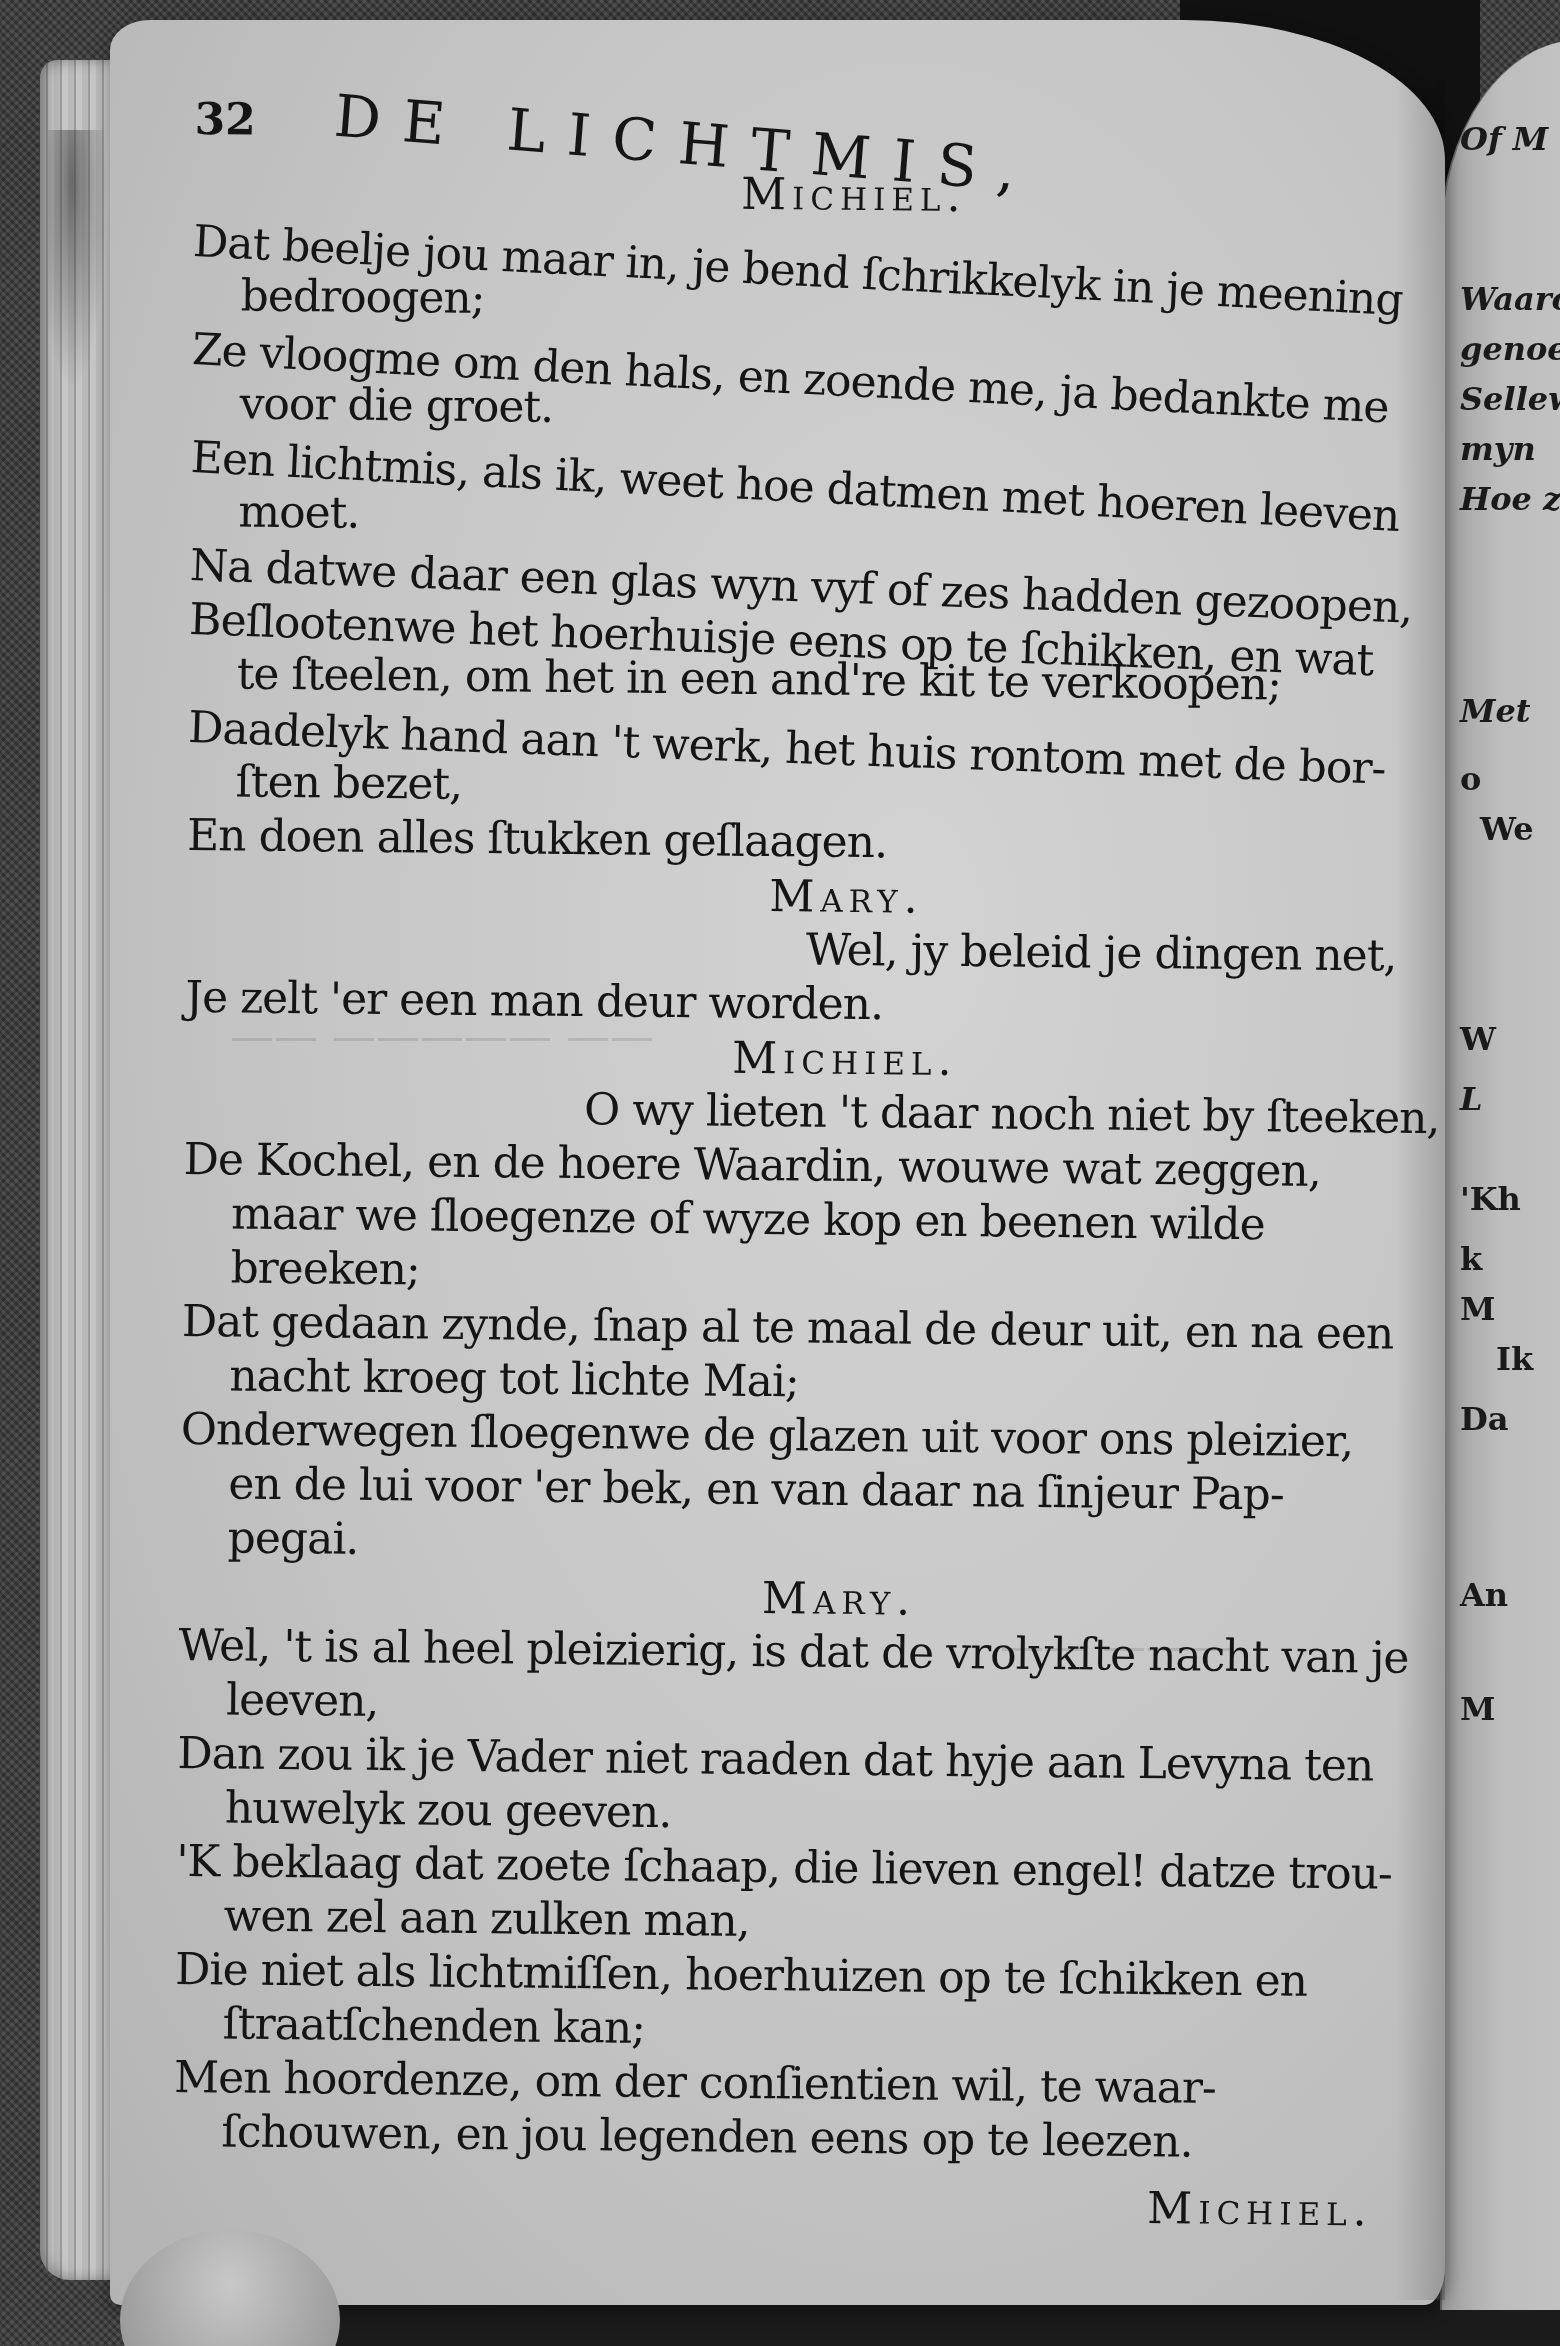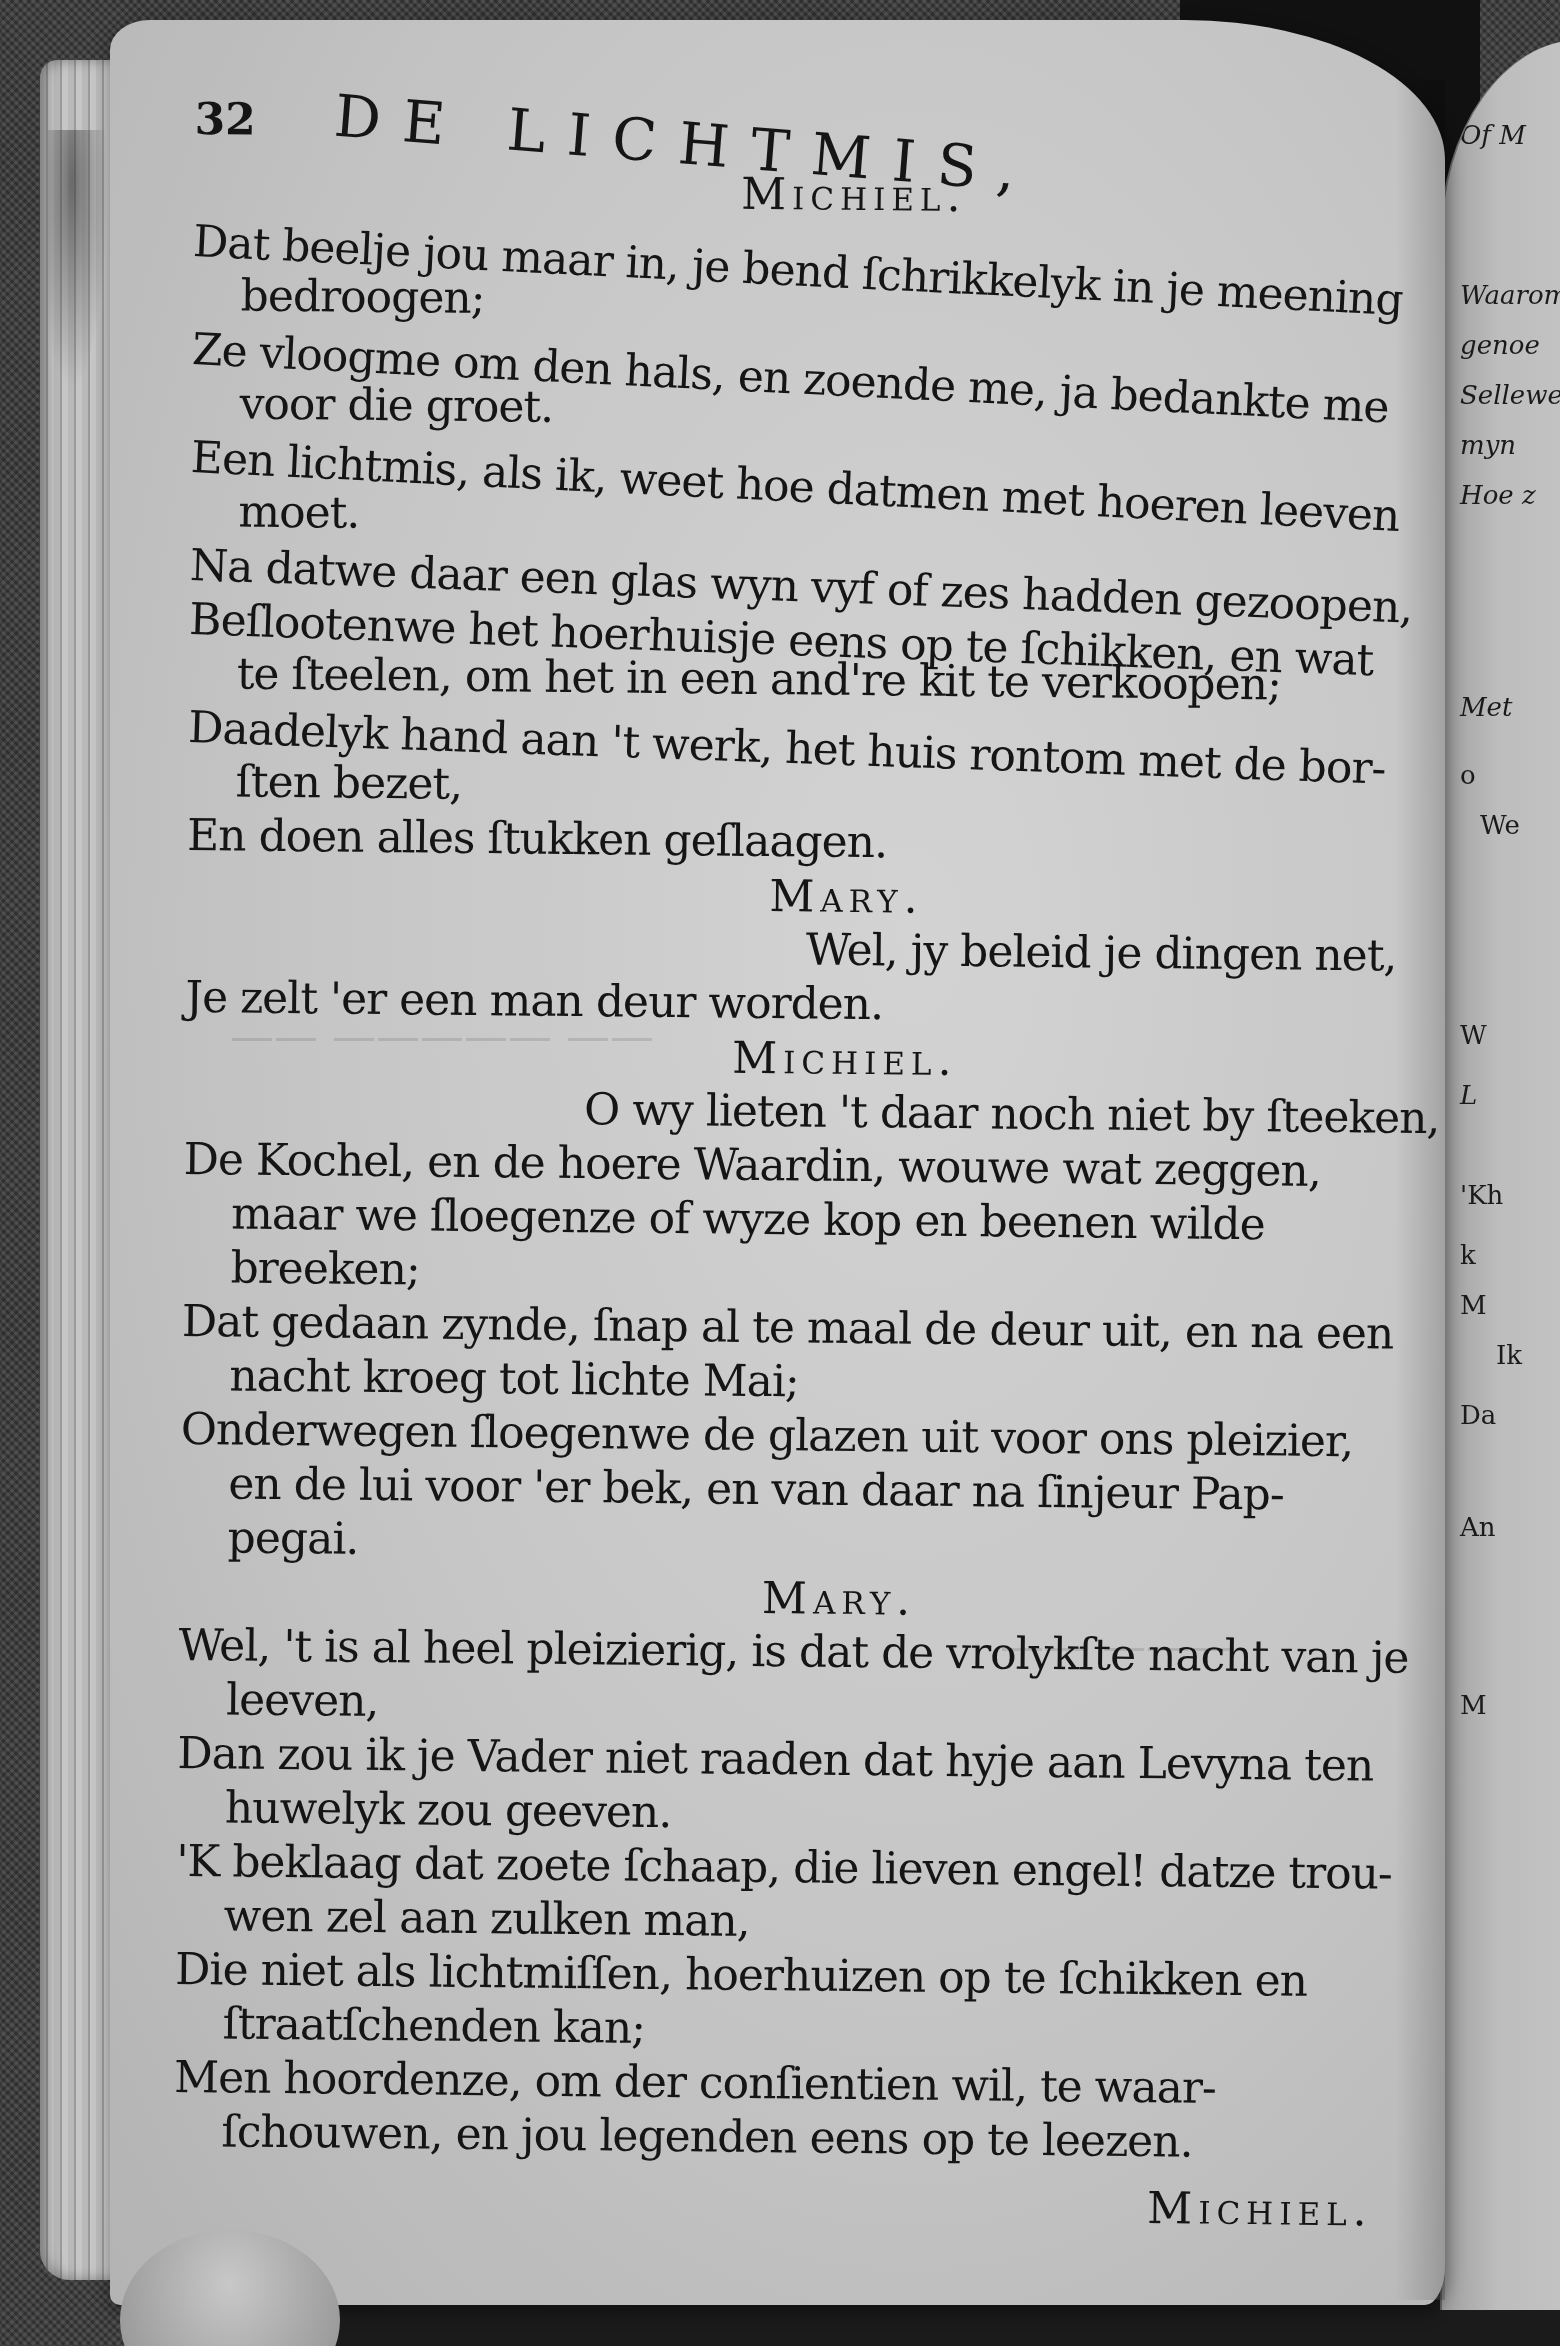--- a/index.html
+++ b/index.html
@@ -50,22 +50,23 @@
   }
   
   .facing {
     position: absolute; left: 1440px; top: 40px; width: 140px; height: 2270px;
     background: linear-gradient(90deg, #9f9f9f 0%, #bdbdbd 40%, #c4c4c4 100%);
     border-left: 2px solid #6b6b6b;
     border-top-left-radius: 140px 200px;
     overflow: hidden;
   }
   .facing-line {
-    position: absolute; left: 18px; color: #1a1a1a; font-size: 26px; white-space: nowrap;
+    position: absolute; left: 18px; color: #1a1a1a; font-size: 32px; white-space: nowrap;
     font-family: "DejaVu Serif", serif;
+    font-weight: bold;
   }
   .facing-line.italic { font-style: italic; }
 
   
   .text {
     position: absolute; left: 195px; top: 80px; width: 1200px;
     color: #151515;
     transform: rotate(0.6deg); transform-origin: 0 0;
   }
   .running-head {
@@ -118,21 +119,21 @@
     <div class="facing-line italic" style="top: 652px;">Met</div>
     <div class="facing-line" style="top: 720px;">o</div>
     <div class="facing-line" style="top: 770px; margin-left: 20px;">We</div>
     <div class="facing-line" style="top: 980px;">W</div>
     <div class="facing-line italic" style="top: 1040px;">L</div>
     <div class="facing-line" style="top: 1140px;">'Kh</div>
     <div class="facing-line" style="top: 1200px;">k</div>
     <div class="facing-line" style="top: 1250px;">M</div>
     <div class="facing-line" style="top: 1300px; margin-left: 36px;">Ik</div>
     <div class="facing-line" style="top: 1360px;">Da</div>
-    <div class="facing-line" style="top: 1472px;">An</div>
+    <div class="facing-line" style="top: 1536px;">An</div>
     <div class="facing-line" style="top: 1650px;">M</div>
   </div>
 
 <div class="page"></div>
 
 <div class="bleed" style="left:230px; top:1010px;">—— ————— ——</div>
 <div class="bleed" style="left:1000px; top:1620px;">——— ——</div>
 
 <div class="text">
   <div class="running-head">

